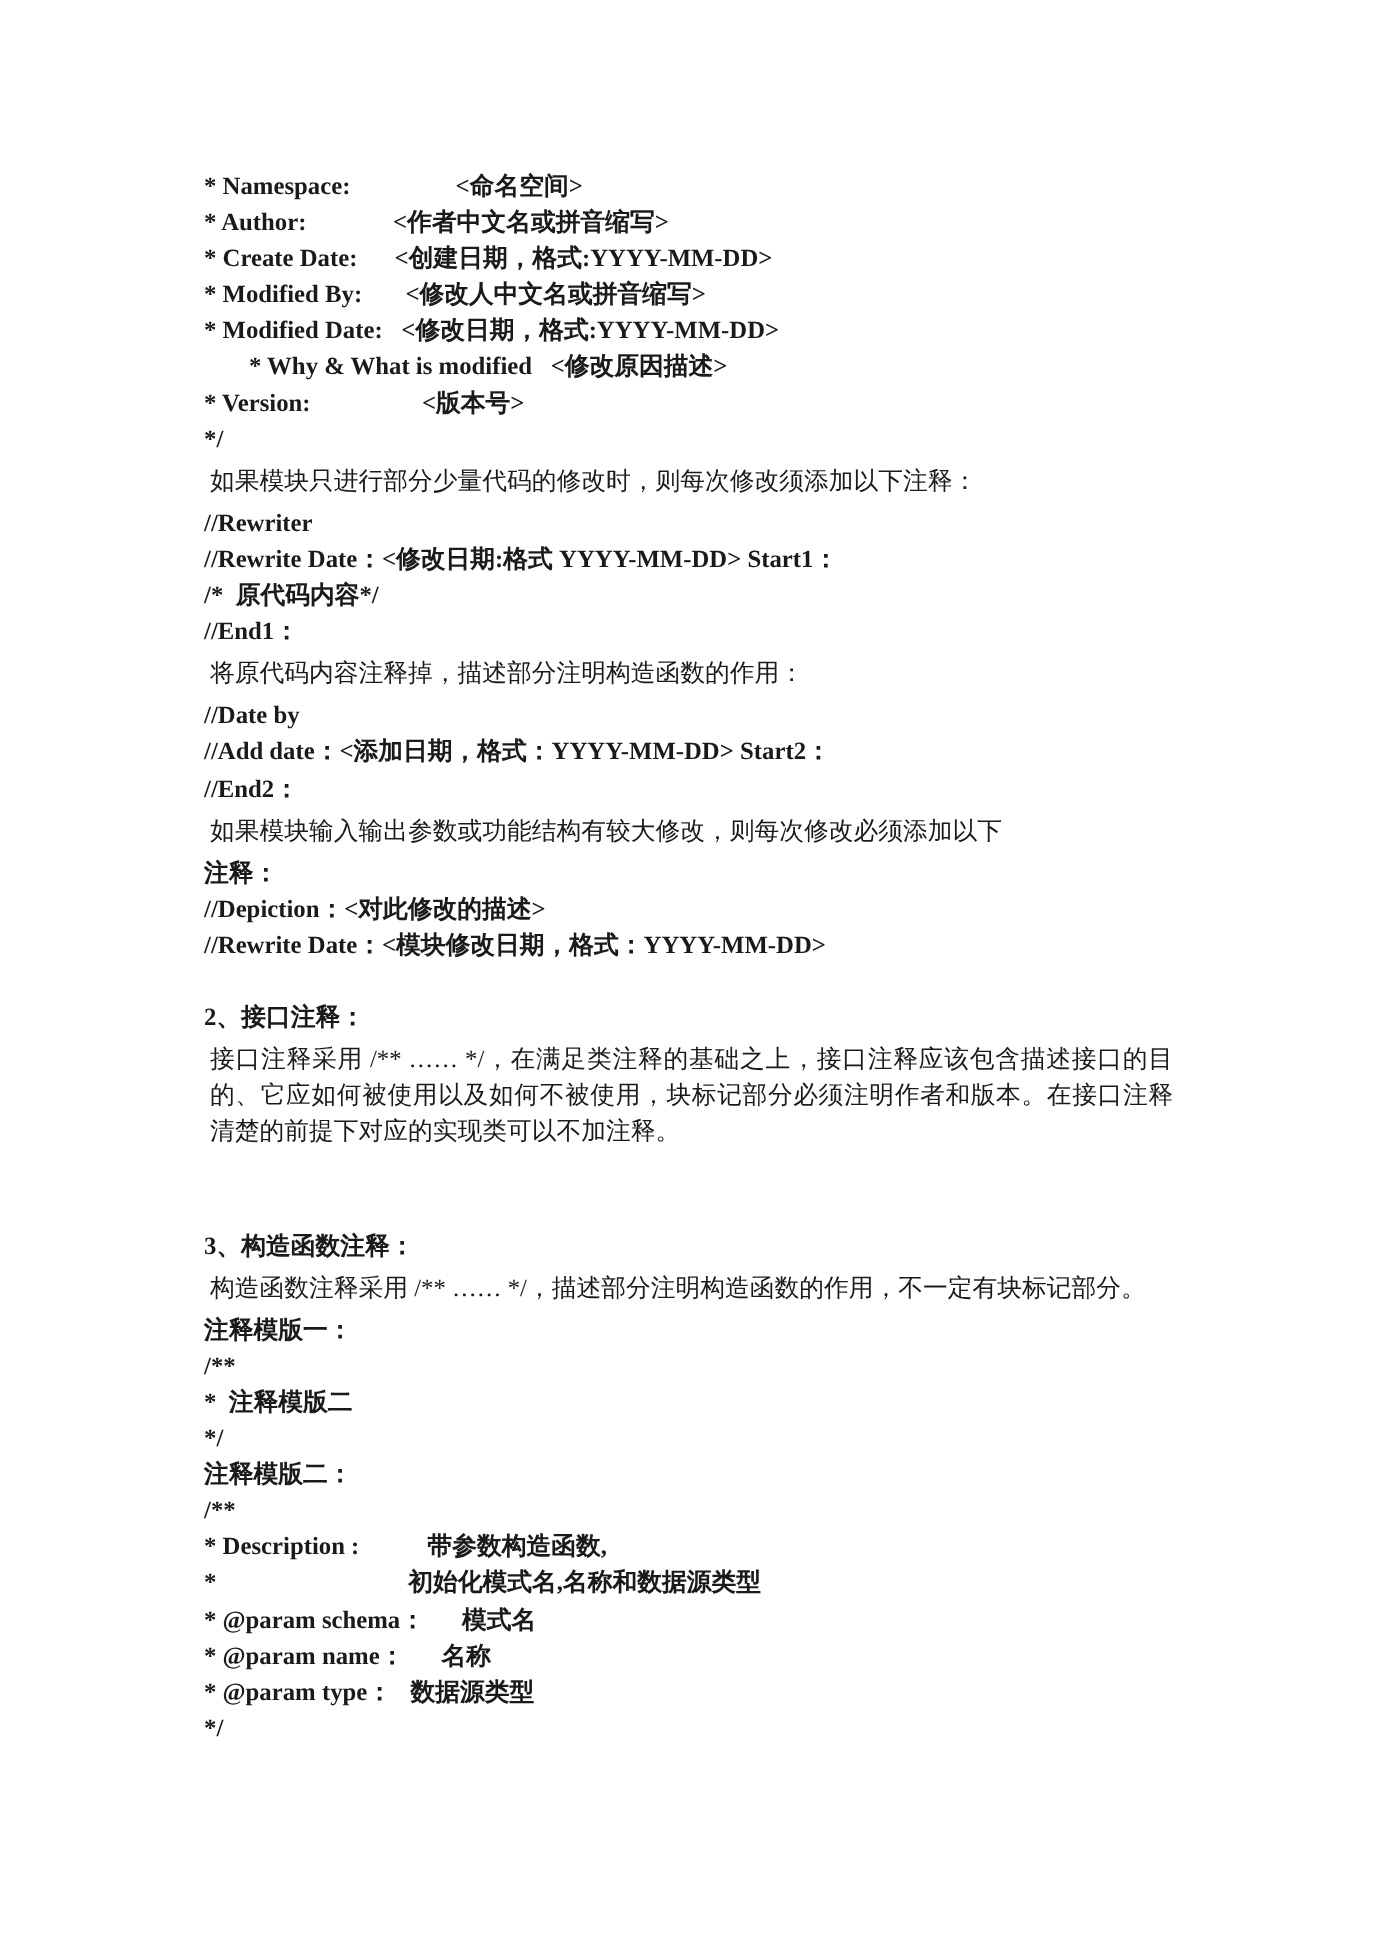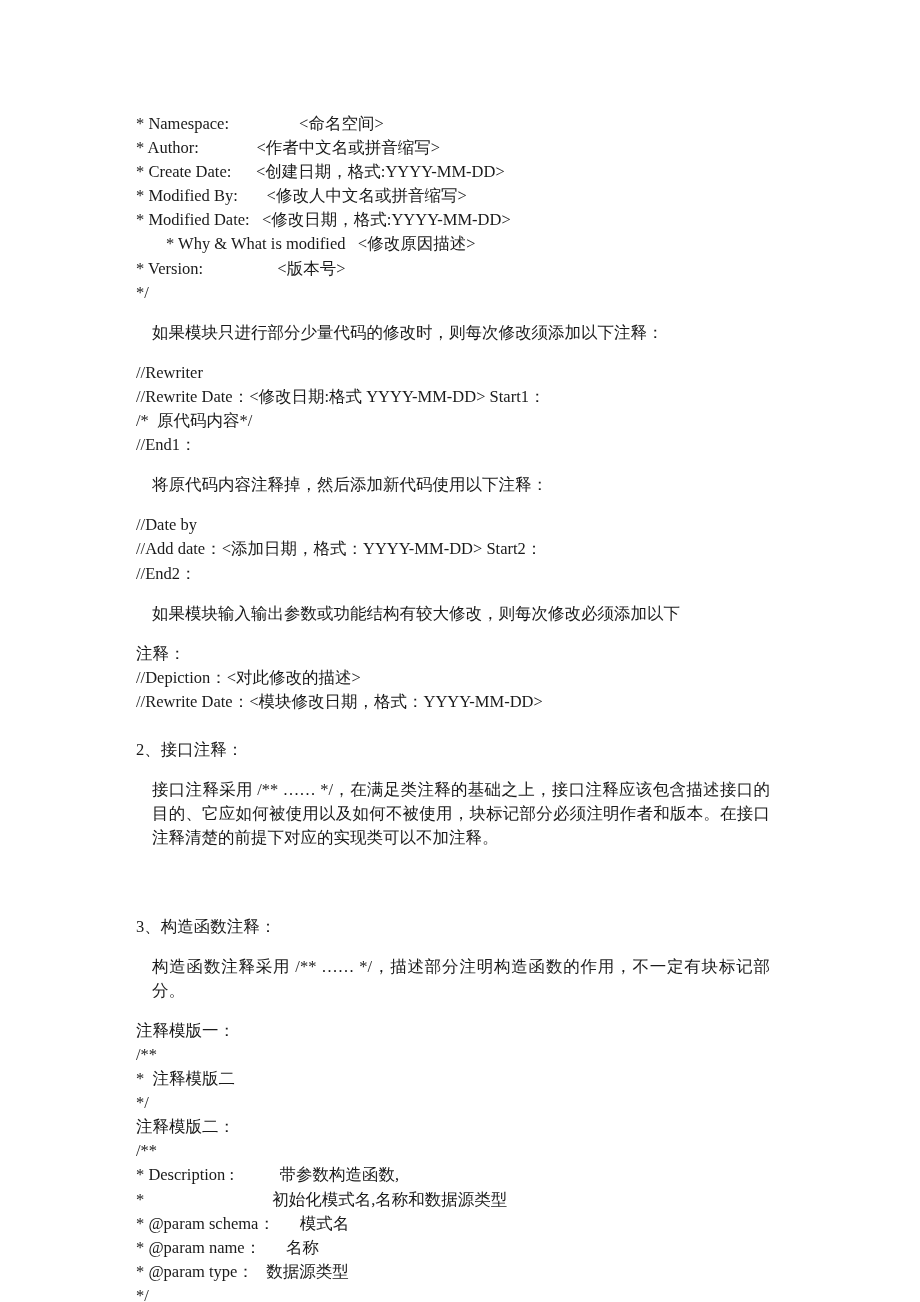--- a/index.html
+++ b/index.html
@@ -27,26 +27,27 @@
   .doc-body {
     width: 650px;
     font-size: 16.5px;
     line-height: 24.1px;
   }
   .line {
     white-space: pre-wrap;
     margin: 0;
     padding: 0;
     min-height: 24.1px;
+    font-weight: bold;
   }
   .line.indent-1 {
     padding-left: 30px;
   }
   .para {
-    margin: 16px;
+    margin: 4px;
     padding: 0;
     text-align: justify;
     text-justify: inter-ideograph;
     white-space: pre-wrap;
   }
   .blank {
     height: 24.1px;
     min-height: 24.1px;
   }
 </style>
@@ -61,21 +62,21 @@
       <div class="line">* Modified By:       &lt;修改人中文名或拼音缩写&gt;</div>
       <div class="line">* Modified Date:   &lt;修改日期，格式:YYYY-MM-DD&gt;</div>
       <div class="line indent-1">* Why &amp; What is modified   &lt;修改原因描述&gt;</div>
       <div class="line">* Version:                  &lt;版本号&gt;</div>
       <div class="line">*/</div>
       <div class="para">如果模块只进行部分少量代码的修改时，则每次修改须添加以下注释：</div>
       <div class="line">//Rewriter</div>
       <div class="line">//Rewrite Date：&lt;修改日期:格式 YYYY-MM-DD&gt; Start1：</div>
       <div class="line">/*  原代码内容*/</div>
       <div class="line">//End1：</div>
-      <div class="para">将原代码内容注释掉，然后添加新代码使用以下注释：</div>
+      <div class="para">将原代码内容注释掉，描述部分注明构造函数的作用：</div>
       <div class="line">//Date by</div>
       <div class="line">//Add date：&lt;添加日期，格式：YYYY-MM-DD&gt; Start2：</div>
       <div class="line">//End2：</div>
       <div class="para">如果模块输入输出参数或功能结构有较大修改，则每次修改必须添加以下</div>
       <div class="line">注释：</div>
       <div class="line">//Depiction：&lt;对此修改的描述&gt;</div>
       <div class="line">//Rewrite Date：&lt;模块修改日期，格式：YYYY-MM-DD&gt;</div>
       <div class="blank"></div>
       <div class="line">2、接口注释：</div>
       <div class="para">接口注释采用 /** …… */，在满足类注释的基础之上，接口注释应该包含描述接口的目的、它应如何被使用以及如何不被使用，块标记部分必须注明作者和版本。在接口注释清楚的前提下对应的实现类可以不加注释。</div>

